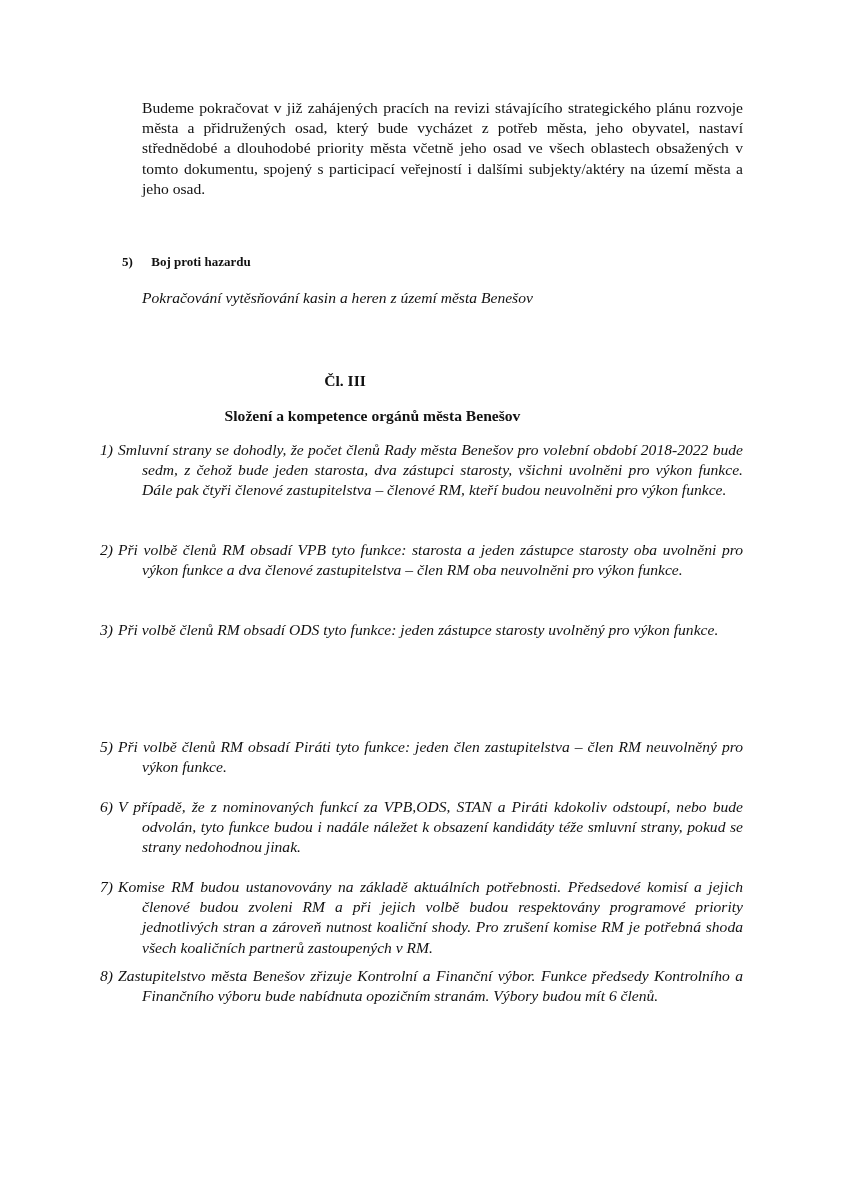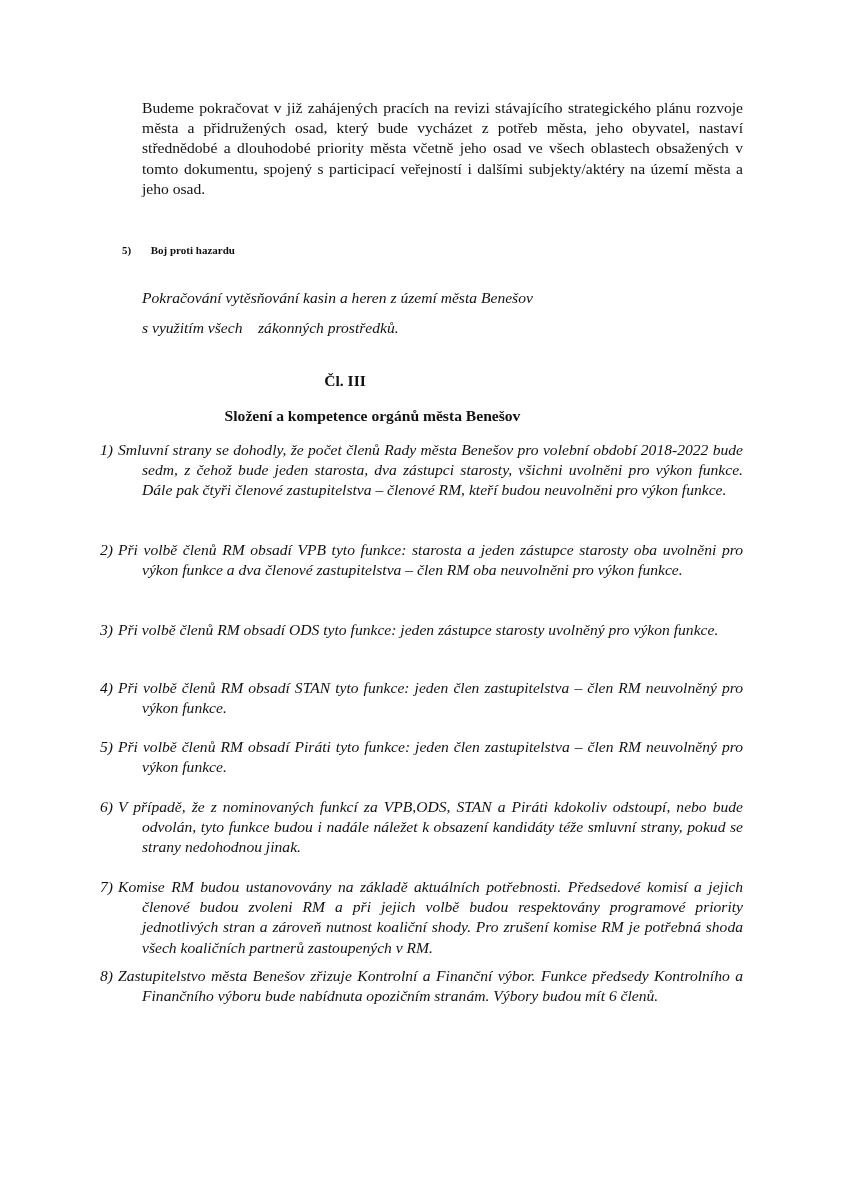--- a/index.html
+++ b/index.html
@@ -27,24 +27,24 @@
       position: absolute;
       left: 142px;
       top: 98px;
       width: 601px;
       text-align: justify;
       margin: 0;
     }
     .section-heading {
       position: absolute;
       left: 122px;
-      top: 240px;
+      top: 252px;
       margin: 0;
       font-weight: bold;
-      font-size: 11px;
+      font-size: 13px;
     }
     .section-heading .num {
       display: inline-block;
       width: 26px;
     }
     .hazard-line {
       position: absolute;
       left: 142px;
       margin: 0;
       font-style: italic;
@@ -93,32 +93,30 @@
 </head>
 <body>
 
 <div class="page">
 
   <p class="intro">Budeme pokračovat v již zahájených pracích na revizi stávajícího strategického plánu rozvoje města a přidružených osad, který bude vycházet z potřeb města, jeho obyvatel, nastaví střednědobé a dlouhodobé priority města včetně jeho osad ve všech oblastech obsažených v tomto dokumentu, spojený s participací veřejností i dalšími subjekty/aktéry na území města a jeho osad.</p>
 
   <h3 class="section-heading"><span class="num">5)</span> <span>Boj proti hazardu</span></h3>
 
   <p class="hazard-line l1" style="white-space: pre;">Pokračování vytěsňování kasin a heren z území města Benešov</p>
-  <p class="hazard-line l2" style="white-space: pre;">s využitím všech    zákonných prostředků.</p>
 
   <p class="article-num">Čl. III</p>
   <p class="article-title">Složení a kompetence orgánů města Benešov</p>
 
   <p class="item" style="top:440px;"><span class="label">1)</span><span>Smluvní strany se dohodly, že počet členů Rady města Benešov pro volební období 2018-2022 bude sedm, z čehož bude jeden starosta, dva zástupci starosty, všichni uvolněni pro výkon funkce. Dále pak čtyři členové zastupitelstva – členové RM, kteří budou neuvolněni pro výkon funkce.</span></p>
 
   <p class="item" style="top:540px;"><span class="label">2)</span><span>Při volbě členů RM obsadí VPB tyto funkce: starosta a jeden zástupce starosty oba uvolněni pro výkon funkce a dva členové zastupitelstva – člen RM oba neuvolněni pro výkon funkce.</span></p>
 
   <p class="item" style="top:620px;"><span class="label">3)</span><span>Při volbě členů RM obsadí ODS tyto funkce: jeden zástupce starosty uvolněný pro výkon funkce.</span></p>
 
-  <p class="item" style="top:678px;"><span class="label">4)</span><span>Při volbě členů RM obsadí STAN tyto funkce: jeden člen zastupitelstva – člen RM neuvolněný pro výkon funkce.</span></p>
 
   <p class="item" style="top:737px;"><span class="label">5)</span><span>Při volbě členů RM obsadí Piráti tyto funkce: jeden člen zastupitelstva – člen RM neuvolněný pro výkon funkce.</span></p>
 
   <p class="item" style="top:797px;"><span class="label">6)</span><span>V případě, že z nominovaných funkcí za VPB,ODS, STAN a Piráti kdokoliv odstoupí, nebo bude odvolán, tyto funkce budou i nadále náležet k obsazení kandidáty téže smluvní strany, pokud se strany nedohodnou jinak.</span></p>
 
   <p class="item" style="top:877px;"><span class="label">7)</span><span>Komise RM budou ustanovovány na základě aktuálních potřebnosti. Předsedové komisí a jejich členové budou zvoleni RM a při jejich volbě budou respektovány programové priority jednotlivých stran a zároveň nutnost koaliční shody. Pro zrušení komise RM je potřebná shoda všech koaličních partnerů zastoupených v RM.</span></p>
 
   <p class="item" style="top:966px;"><span class="label">8)</span><span>Zastupitelstvo města Benešov zřizuje Kontrolní a Finanční výbor. Funkce předsedy Kontrolního a Finančního výboru bude nabídnuta opozičním stranám. Výbory budou mít 6 členů.</span></p>
 
 </div>

